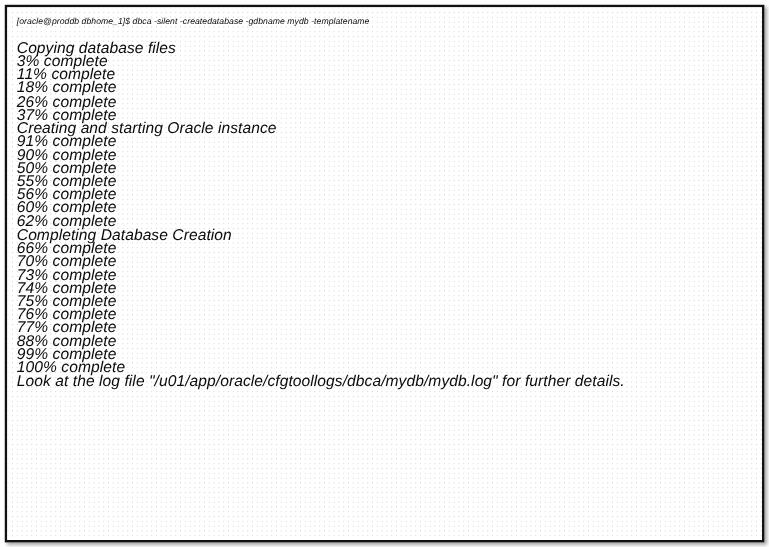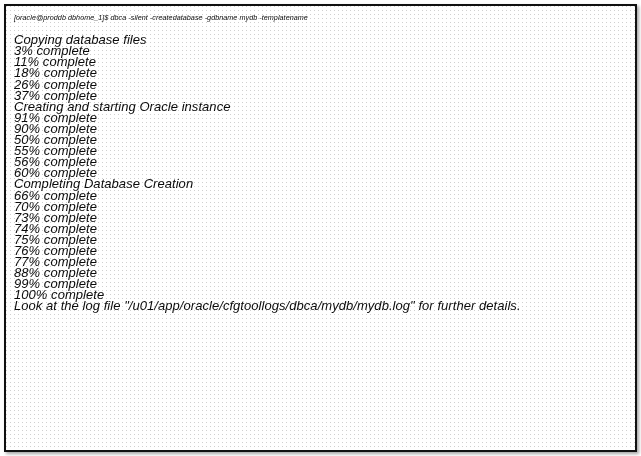--- a/index.html
+++ b/index.html
@@ -77,20 +77,21 @@
     <div class="line">18% complete</div>
     <div class="line">26% complete</div>
     <div class="line">37% complete</div>
     <div class="line">Creating and starting Oracle instance</div>
     <div class="line">91% complete</div>
     <div class="line">90% complete</div>
     <div class="line">50% complete</div>
     <div class="line">55% complete</div>
     <div class="line">56% complete</div>
     <div class="line">60% complete</div>
+    <div class="line">62% complete</div>
     <div class="line">Completing Database Creation</div>
     <div class="line">66% complete</div>
     <div class="line">70% complete</div>
     <div class="line">73% complete</div>
     <div class="line">74% complete</div>
     <div class="line">75% complete</div>
     <div class="line">76% complete</div>
     <div class="line">77% complete</div>
     <div class="line">88% complete</div>
     <div class="line">99% complete</div>

